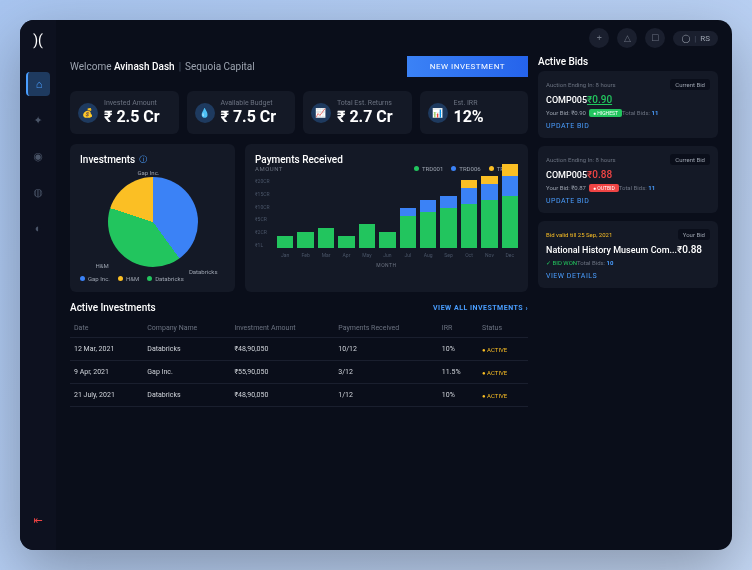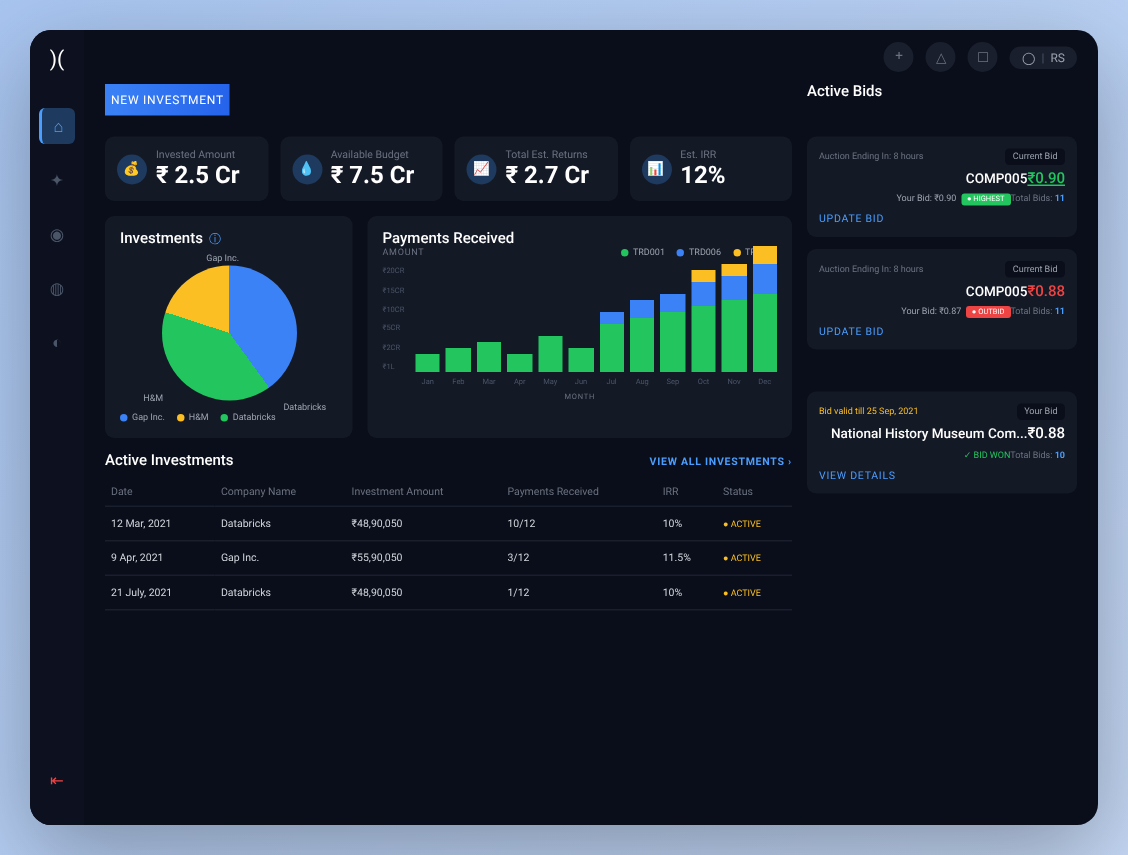--- a/index.html
+++ b/index.html
@@ -9,26 +9,26 @@
 .logo { color:#fff; font-size:14px; margin-bottom:18px; }
 .nav-item { width:24px; height:24px; margin:6px 0; display:flex; align-items:center; justify-content:center; color:#4a5568; font-size:11px; cursor:pointer; border-radius:4px; }
 .nav-item.active { background:#1e3a5f; color:#4a9eff; border-left:2px solid #4a9eff; }
 .nav-bottom { margin-top:auto; }
 .main { flex:1; display:flex; flex-direction:column; overflow:hidden; }
 .topbar { height:36px; display:flex; align-items:center; justify-content:flex-end; padding:0 14px; gap:8px; }
 .topbtn { width:20px; height:20px; border-radius:50%; background:#1a1f2e; display:flex; align-items:center; justify-content:center; color:#6b7280; font-size:9px; cursor:pointer; }
 .userbadge { background:#1a1f2e; border-radius:10px; padding:3px 8px; color:#9ca3af; font-size:8px; display:flex; align-items:center; gap:4px; cursor:pointer; }
 .content { flex:1; display:flex; gap:10px; padding:0 14px 14px; overflow:hidden; }
 .left { flex:1; display:flex; flex-direction:column; gap:10px; overflow:hidden; }
-.right { width:180px; display:flex; flex-direction:column; gap:20px; }
+.right { width:180px; display:flex; flex-direction:column; gap:0; }
 .header { display:flex; align-items:center; justify-content:space-between; margin-bottom:4px; }
 .welcome { color:#9ca3af; font-size:10px; }
 .welcome b { color:#fff; font-weight:500; }
 .welcome .divider { color:#4a5568; margin:0 4px; }
-.newbtn { background:linear-gradient(90deg,#3b82f6,#2563eb); color:#fff; padding:6px 4px; font-size:8px; letter-spacing:0.5px; cursor:pointer; border:none; border-radius:0; }
+.newbtn { background:linear-gradient(90deg,#3b82f6,#2563eb); color:#fff; padding:6px 23px; font-size:8px; letter-spacing:0.5px; cursor:pointer; border:none; border-radius:0; }
 .stats { display:flex; gap:8px; }
 .stat { flex:1; background:#141926; border-radius:6px; padding:8px; display:flex; align-items:center; gap:6px; }
 .staticon { width:20px; height:20px; border-radius:50%; background:#1e3a5f; display:flex; align-items:center; justify-content:center; font-size:9px; }
 .statlbl { color:#6b7280; font-size:7px; }
 .statval { color:#fff; font-size:16px; font-weight:700; }
 .charts { display:flex; gap:10px; }
 .chartbox { background:#141926; border-radius:6px; padding:10px; }
 .alloc { width:165px; }
 .payments { flex:1; }
 .sectitle { color:#fff; font-size:10px; font-weight:500; display:flex; align-items:center; gap:4px; }
@@ -54,21 +54,21 @@
 table { width:100%; border-collapse:collapse; }
 th { color:#6b7280; font-size:7px; text-align:left; padding:5px 4px; font-weight:400; border-bottom:1px solid #1a1f2e; }
 td { color:#d1d5db; font-size:7px; padding:7px 4px; border-bottom:1px solid #1a1f2e; }
 .status { color:#fbbf24; font-size:6px; }
 .status::before { content:"● "; }
 .actitle { color:#fff; font-size:10px; font-weight:500; margin-bottom:4px; }
 .bidcard { background:#141926; border-radius:6px; padding:8px; }
 .bidtop { display:flex; justify-content:space-between; align-items:center; margin-bottom:4px; }
 .bidending { color:#6b7280; font-size:6px; }
 .curbid { background:#0a0e1a; padding:2px 5px; border-radius:3px; color:#9ca3af; font-size:6px; }
-.bidrow { display:flex; justify-content:flex-end; align-items:center; margin-bottom:4px; }
+.bidrow { display:flex; justify-content:flex-start; align-items:center; margin-bottom:4px; }
 .bidname { color:#fff; font-size:9px; font-weight:500; }
 .bidval { font-size:10px; font-weight:500; }
 .bidval.green { color:#22c55e;text-decoration:underline; }
 .bidval.red { color:#ef4444; }
 .yourbid { color:#9ca3af; font-size:6px; }
 .badge { font-size:5px; padding:1px 4px; border-radius:2px; margin-left:3px; }
 .badge.high { background:#22c55e; color:#fff; }
 .badge.out { background:#ef4444; color:#fff; }
 .totalbids { color:#6b7280; font-size:6px; }
 .totalbids b { color:#4a9eff; }
@@ -115,20 +115,23 @@
       <div class="userbadge">
           <span>◯</span>
           <span style="color:#4a5568">|</span>
           <span>RS</span>
         </div>
     </div>
 
     <div class="content">
       <div class="left">
         <div class="header">
+          <div class="welcome">
+            <span>Welcome</span> <b>Avinash Dash</b><span class="divider">|</span><span>Sequoia Capital</span>
+          </div>
           <button class="newbtn">NEW INVESTMENT</button>
         </div>
 
         <div class="stats" id="stats">
             <div class="stat">
               <div class="staticon">💰</div>
               <div>
                 <div class="statlbl">Invested Amount</div>
                 <div class="statval">₹ 2.5 Cr</div>
               </div>

